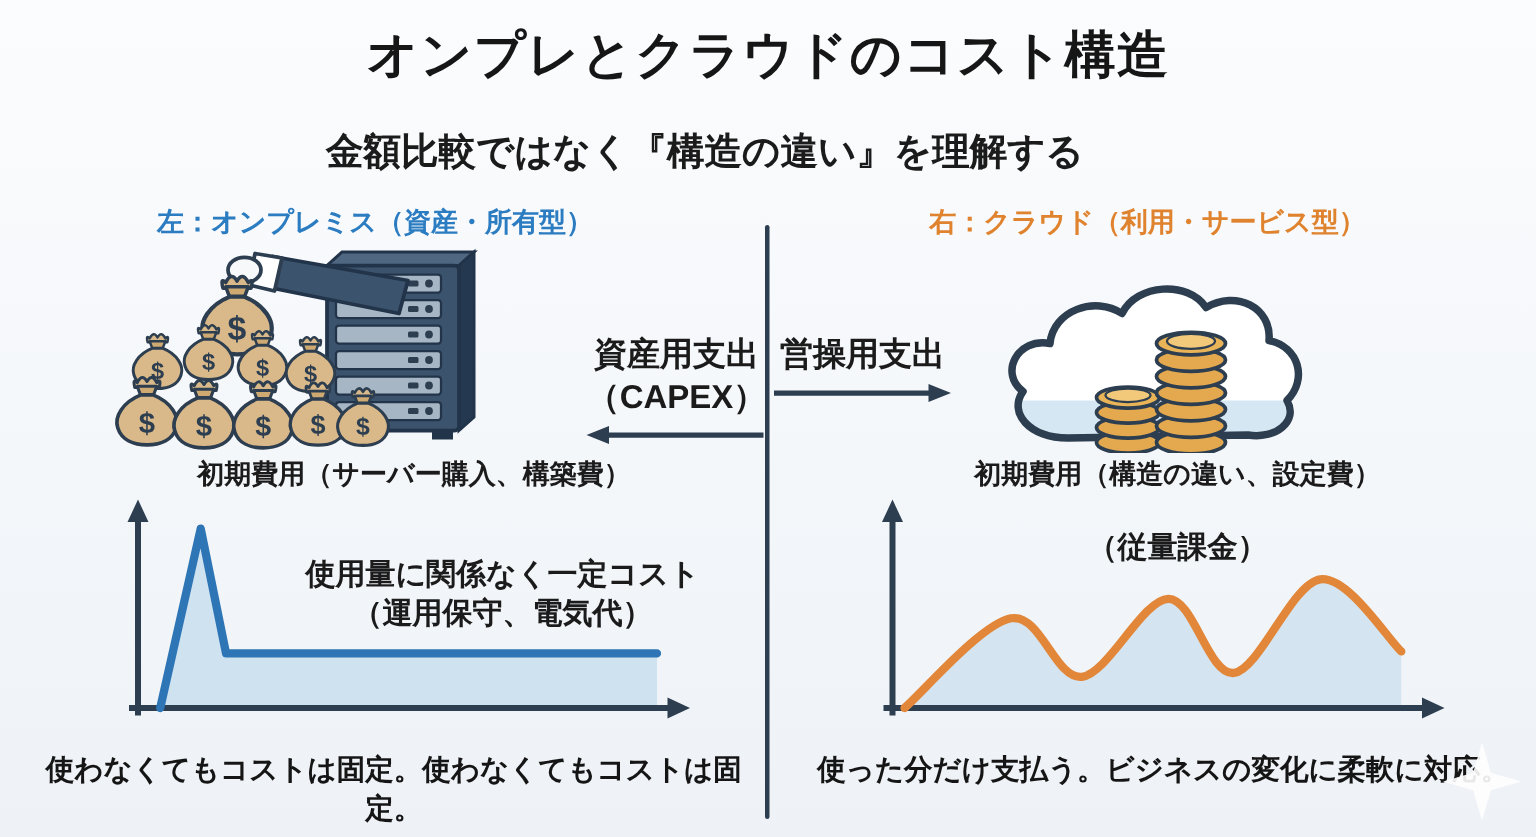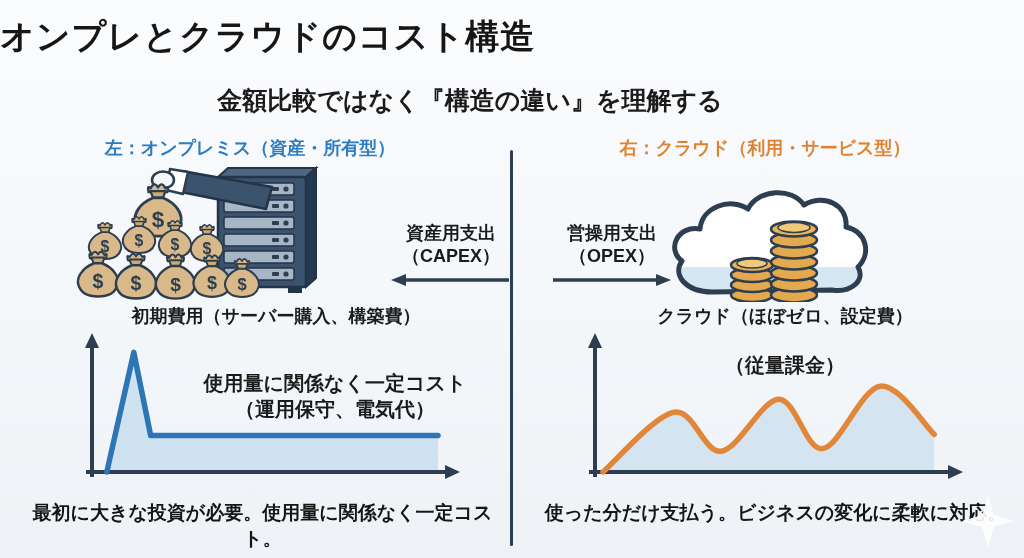--- a/index.html
+++ b/index.html
@@ -4,36 +4,36 @@
 <style>
   * { margin:0; padding:0; box-sizing:border-box; }
   html,body { width:1024px; height:558px; overflow:hidden; }
   body { font-family:"Liberation Sans","DejaVu Sans",sans-serif; color:#1c1c1c; }
   .canvas {
     position:relative; width:1024px; height:558px;
     background:linear-gradient(180deg,#fbfcfe 0%,#f4f7fa 55%,#eef2f6 100%);
   }
   .abs { position:absolute; }
   .title {
-    top:14px; left:0; width:1024px; text-align:left;
+    top:14px; left:0; width:1024px; text-align:center;
     font-size:34px; font-weight:900; letter-spacing:1px; color:#161616;
   }
   .subtitle {
     top:84px; left:0; width:940px; text-align:center;
     font-size:25px; font-weight:800; color:#1b1b1b;
   }
   .panel-header { top:136px; width:440px; text-align:center; font-size:18px; font-weight:800; }
   .panel-header.left  { left:30px;  color:#2b7cc0; }
   .panel-header.right { left:545px; color:#e0832f; }
   .divider { left:510px; top:150px; width:3px; height:396px; background:#2d3e50; border-radius:2px; }
   .illus-left  { left:70px;  top:163px; width:265px; height:138px; }
   .illus-right { left:652px; top:177px; width:230px; height:125px; }
-  .arrow-block { top:222px; width:126px; text-align:center; font-size:18px; font-weight:800; line-height:1.3; color:#1b1b1b; }
+  .arrow-block { top:222px; width:126px; text-align:center; font-size:22px; font-weight:800; line-height:1.3; color:#1b1b1b; }
   .arrow-block.capex { left:388px; }
-  .arrow-block.opex  { left:549px; }
+  .arrow-block.opex  { left:512px; }
   .arrow-block svg { display:block; margin:3px auto 0; }
   .caption { top:304px; width:410px; text-align:center; font-size:18px; font-weight:700; color:#1b1b1b; }
   .caption.left  { left:71px; }
   .caption.right { left:580px; }
   .chart-svg { top:330px; width:410px; height:160px; }
   .chart-svg.left  { left:60px; }
   .chart-svg.right { left:563px; }
   .chart-note { width:330px; text-align:center; font-size:20px; font-weight:800; line-height:1.3; color:#1b1b1b; }
   .chart-note.left  { left:170px; top:370px; }
   .chart-note.right { left:620px; top:352px; }
@@ -150,29 +150,28 @@
   <div class="abs arrow-block capex">
     <div>資産用支出</div>
     <div>（CAPEX）</div>
     <svg width="124" height="16" viewBox="0 0 124 16">
       <line x1="120" y1="8" x2="14" y2="8" stroke="#2d3e50" stroke-width="3.5"></line>
       <polygon points="17,2 2,8 17,14" fill="#2d3e50"></polygon>
     </svg>
   </div>
   <div class="abs arrow-block opex">
     <div>営操用支出</div>
-    <div>（OPEX）</div>
     <svg width="126" height="16" viewBox="0 0 126 16">
       <line x1="4" y1="8" x2="110" y2="8" stroke="#2d3e50" stroke-width="3.5"></line>
       <polygon points="107,2 122,8 107,14" fill="#2d3e50"></polygon>
     </svg>
   </div>
 
   <div class="abs caption left">初期費用（サーバー購入、構築費）</div>
-  <div class="abs caption right">クラウド（ほぼゼロ、設定費）</div>
+  <div class="abs caption right">初期費用（構造の違い、設定費）</div>
 
   <svg class="abs chart-svg left" viewBox="0 0 410 160" preserveAspectRatio="none">
     <path stroke="none" d="M46.8,142 L73.8,22.4 L90.7,105.6 L378,105.6 L378,142 L46.8,142 Z" fill="#cfe2f0"></path>
     <g>
       <line x1="32" y1="147" x2="32" y2="14" stroke="#2d3e50" stroke-width="4"></line>
       <polygon points="25,18 32,3 39,18" fill="#2d3e50"></polygon>
       <line x1="26" y1="142" x2="390" y2="142" stroke="#2d3e50" stroke-width="4"></line>
       <polygon points="385,135 400,142 385,149" fill="#2d3e50"></polygon>
     </g>
     <path fill="none" stroke-width="5.5" stroke-linejoin="round" stroke-linecap="round" d="M46.8,142 L73.8,22.4 L90.7,105.6 L378,105.6" stroke="#2e75b6"></path>
@@ -189,20 +188,20 @@
   </svg>
 
   <div class="abs chart-note left">
     <div>使用量に関係なく一定コスト</div>
     <div>（運用保守、電気代）</div>
   </div>
   <div class="abs chart-note right">
     <div>（従量課金）</div>
   </div>
 
-  <div class="abs summary left">最初に大きな投資が必要。使用量に関係なく一定コスト。</div>
+  <div class="abs summary left">使わなくてもコストは固定。使わなくてもコストは固定。</div>
   <div class="abs summary right">使った分だけ支払う。ビジネスの変化に柔軟に対応。</div>
 
   <svg class="abs sparkle" viewBox="0 0 44 44">
     <path d="M22,0 L27,17 L44,22 L27,27 L22,44 L17,27 L0,22 L17,17 Z" fill="#ffffff"></path>
   </svg>
 
 </div>
 
 </body></html>

